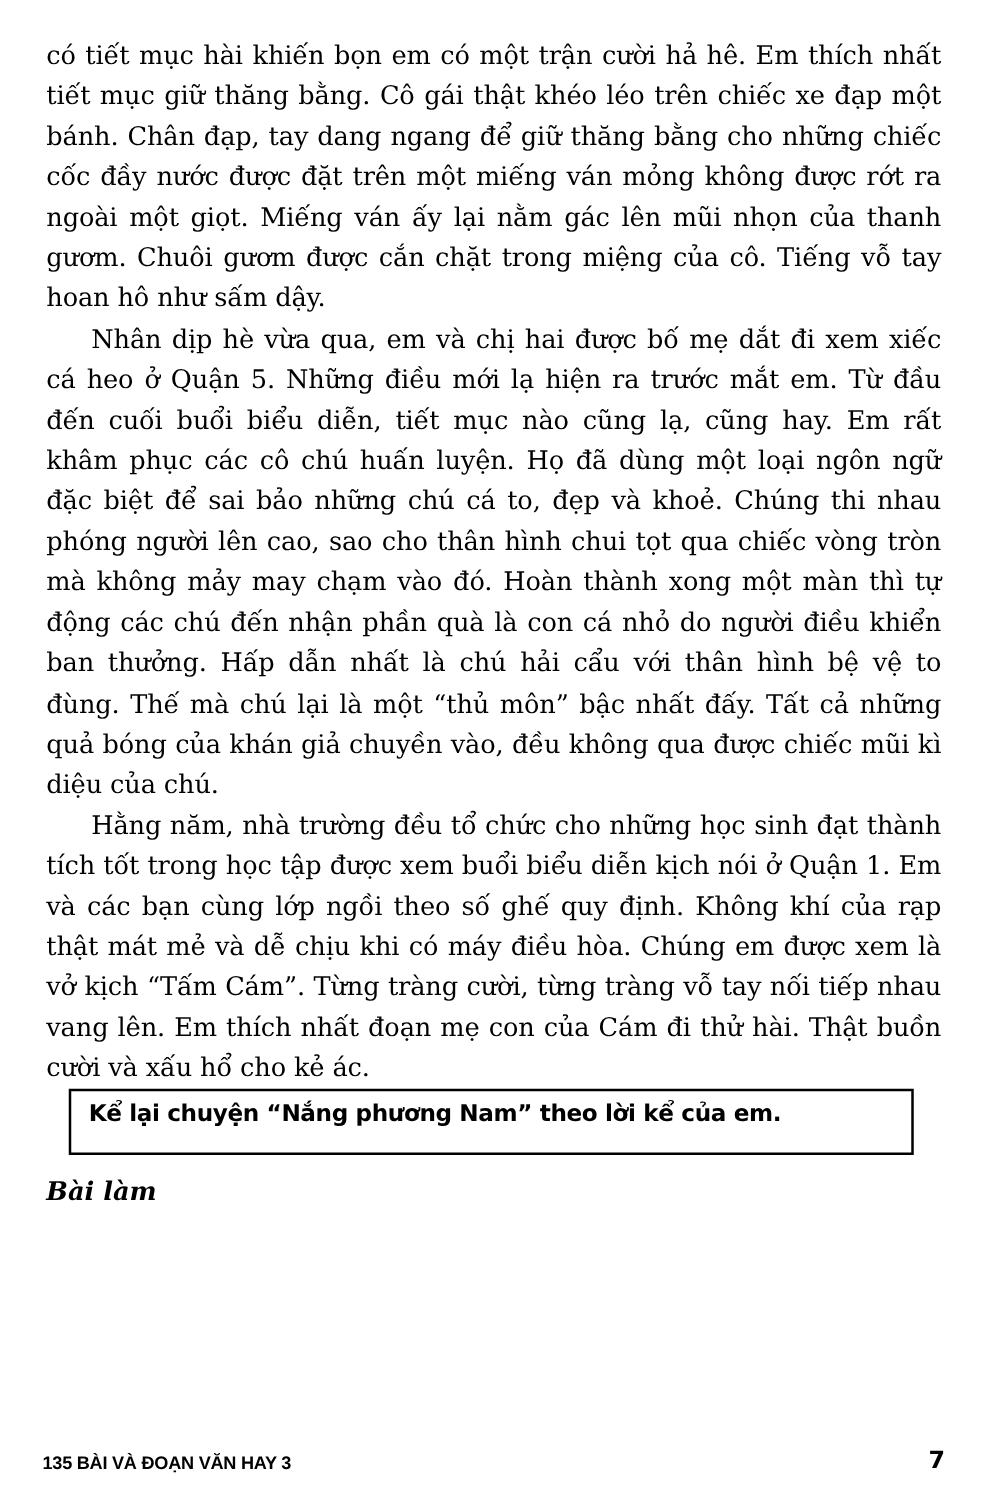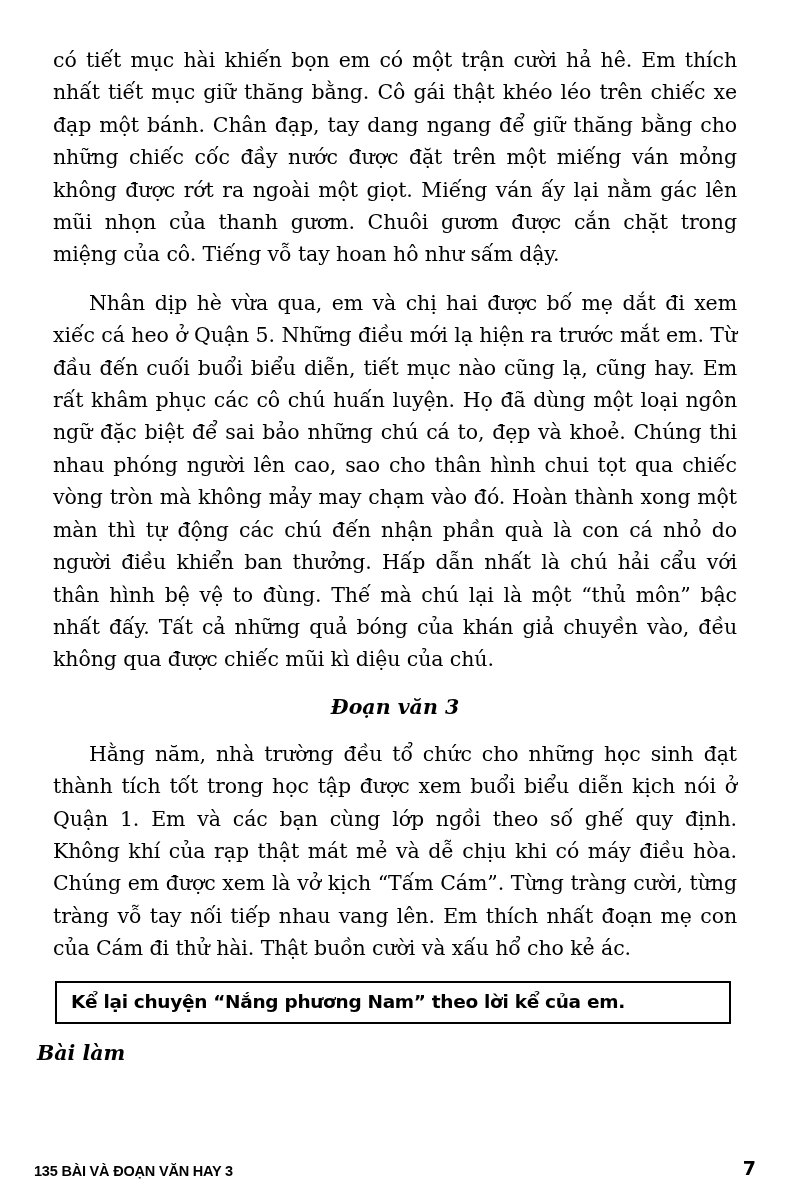--- a/index.html
+++ b/index.html
@@ -21,21 +21,21 @@
     width: 800px;
     height: 1203px;
     box-sizing: border-box;
     padding: 28px 44px 0 34px;
   }
   .content {
     width: 716px;
     margin: 0 auto;
   }
   p.body-text {
-    margin: 16px;
+    margin: 0;
     font-family: "DejaVu Serif", serif;
     font-size: 20.5px;
     line-height: 32.4px;
     text-align: justify;
     text-justify: inter-word;
     letter-spacing: -0.1px;
     text-indent: 0;
   }
   p.indent {
     text-indent: 36px;
@@ -52,21 +52,21 @@
   .bai-so {
     margin: 9px 0 6px 0;
     font-family: "DejaVu Sans", sans-serif;
     font-weight: bold;
     font-size: 22px;
     line-height: 28px;
     letter-spacing: -0.2px;
   }
   .prompt-box {
     border: 2px solid #000000;
-    padding: 7px 12px 8px 14px;
+    padding: 7px 12px 18px 14px;
     margin: 0 22px 0 18px;
     font-family: "DejaVu Sans", sans-serif;
     font-weight: bold;
     font-size: 18.5px;
     line-height: 24px;
     letter-spacing: -0.3px;
     text-align: left;
   }
   .bai-lam {
     margin: 14px 0 3px 0;
@@ -102,21 +102,20 @@
 <body>
 
 <div class="page">
   <div class="content">
 
     <p class="body-text">có tiết mục hài khiến bọn em có một trận cười hả hê. Em thích nhất tiết mục giữ thăng bằng. Cô gái thật khéo léo trên chiếc xe đạp một bánh. Chân đạp, tay dang ngang để giữ thăng bằng cho những chiếc cốc đầy nước được đặt trên một miếng ván mỏng không được rớt ra ngoài một giọt. Miếng ván ấy lại nằm gác lên mũi nhọn của thanh gươm. Chuôi gươm được cắn chặt trong miệng của cô. Tiếng vỗ tay hoan hô như sấm dậy.</p>
 
 
     <p class="body-text indent">Nhân dịp hè vừa qua, em và chị hai được bố mẹ dắt đi xem xiếc cá heo ở Quận 5. Những điều mới lạ hiện ra trước mắt em. Từ đầu đến cuối buổi biểu diễn, tiết mục nào cũng lạ, cũng hay. Em rất khâm phục các cô chú huấn luyện. Họ đã dùng một loại ngôn ngữ đặc biệt để sai bảo những chú cá to, đẹp và khoẻ. Chúng thi nhau phóng người lên cao, sao cho thân hình chui tọt qua chiếc vòng tròn mà không mảy may chạm vào đó. Hoàn thành xong một màn thì tự động các chú đến nhận phần quà là con cá nhỏ do người điều khiển ban thưởng. Hấp dẫn nhất là chú hải cẩu với thân hình bệ vệ to đùng. Thế mà chú lại là một “thủ môn” bậc nhất đấy. Tất cả những quả bóng của khán giả chuyền vào, đều không qua được chiếc mũi kì diệu của chú.</p>
 
-    <div class="section-heading">Đoạn văn 3</div>
 
     <p class="body-text indent">Hằng năm, nhà trường đều tổ chức cho những học sinh đạt thành tích tốt trong học tập được xem buổi biểu diễn kịch nói ở Quận 1. Em và các bạn cùng lớp ngồi theo số ghế quy định. Không khí của rạp thật mát mẻ và dễ chịu khi có máy điều hòa. Chúng em được xem là vở kịch “Tấm Cám”. Từng tràng cười, từng tràng vỗ tay nối tiếp nhau vang lên. Em thích nhất đoạn mẹ con của Cám đi thử hài. Thật buồn cười và xấu hổ cho kẻ ác.</p>
 
 
     <div class="prompt-box">Kể lại chuyện “Nắng phương Nam” theo lời kể của em.</div>
 
     <div class="bai-lam">Bài làm</div>
 
 
   </div>

